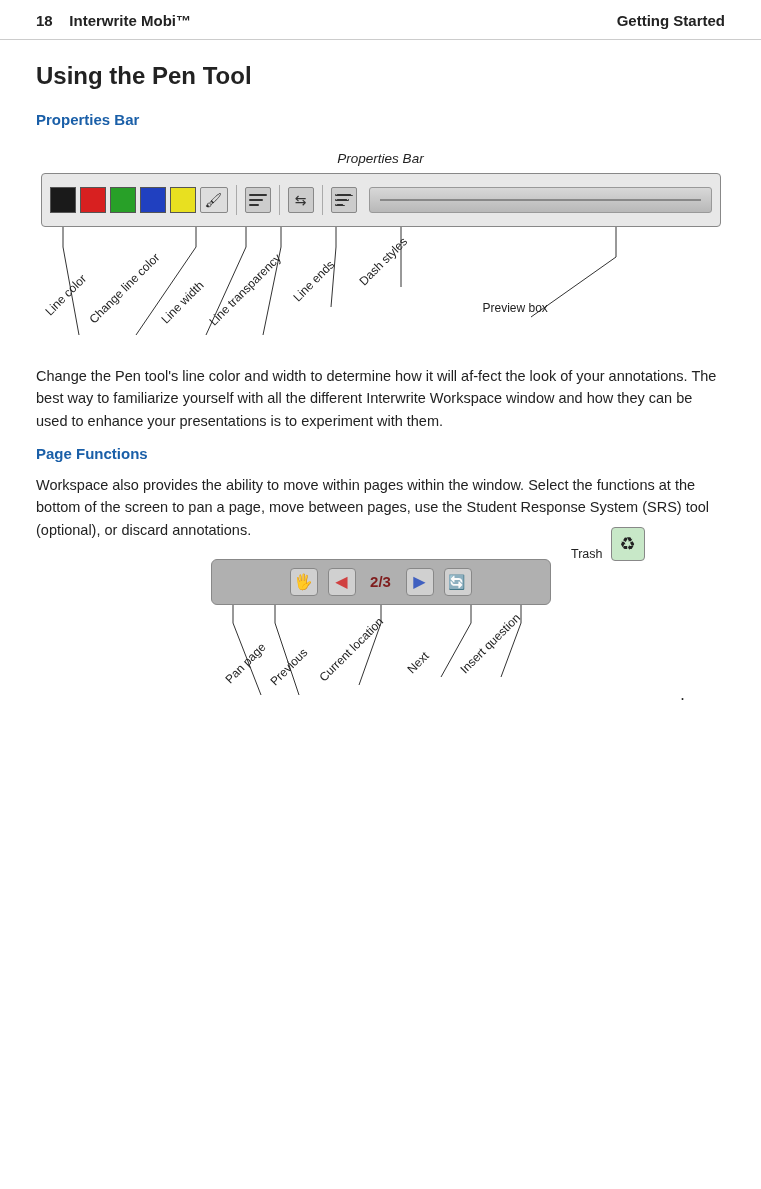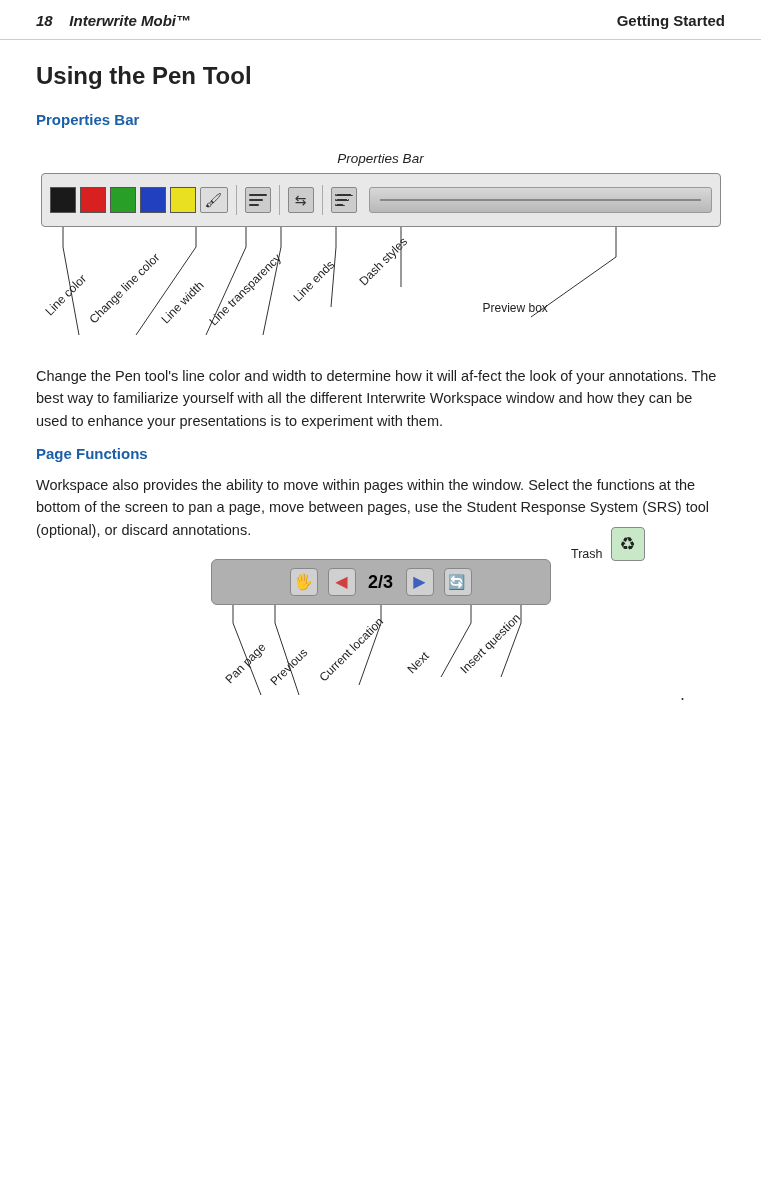--- a/index.html
+++ b/index.html
@@ -17,21 +17,20 @@
       display: flex;
       justify-content: space-between;
       align-items: baseline;
       padding: 10px 36px 6px 36px;
       border-bottom: 1px solid #ccc;
     }
     .page-header-left {
       font-size: 15px;
       font-weight: bold;
       font-family: Arial, sans-serif;
-      font-style: italic;
     }
     .page-header-right {
       font-size: 15px;
       font-weight: bold;
       font-family: Arial, sans-serif;
     }
 
     .content {
       padding: 18px 36px 20px 36px;
     }
@@ -214,22 +213,22 @@
       align-items: center;
       justify-content: center;
       font-size: 14px;
       color: #333;
       flex-shrink: 0;
     }
 
     .nav-page-num {
       font-family: Arial, sans-serif;
       font-weight: bold;
-      font-size: 18px;
-      color: #000000;
+      font-size: 15px;
+      color: #7f1d1d;
       min-width: 30px;
       text-align: center;
     }
 
     .trash-btn {
       position: absolute;
       right: -42px;
       top: -14px;
       width: 34px;
       height: 34px;

